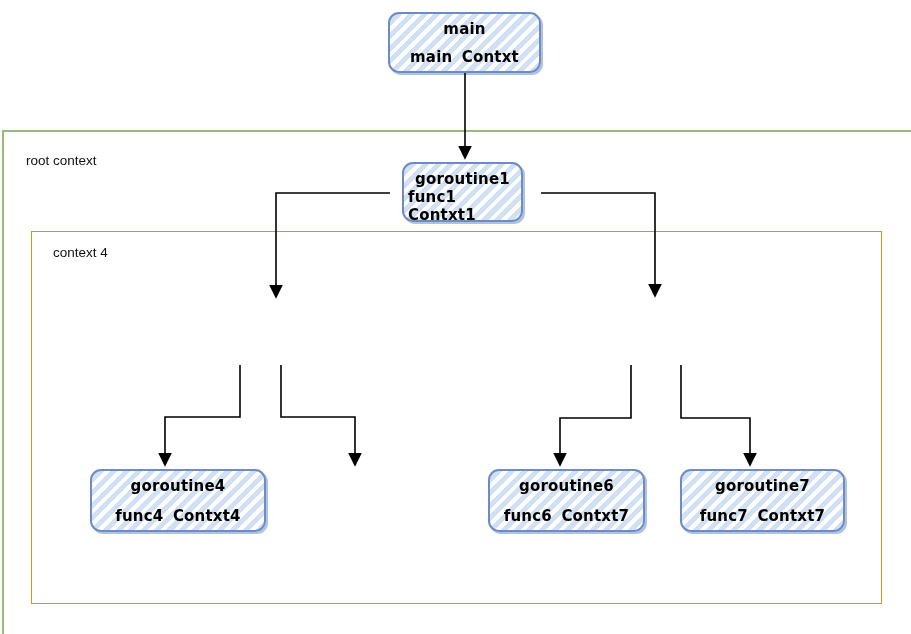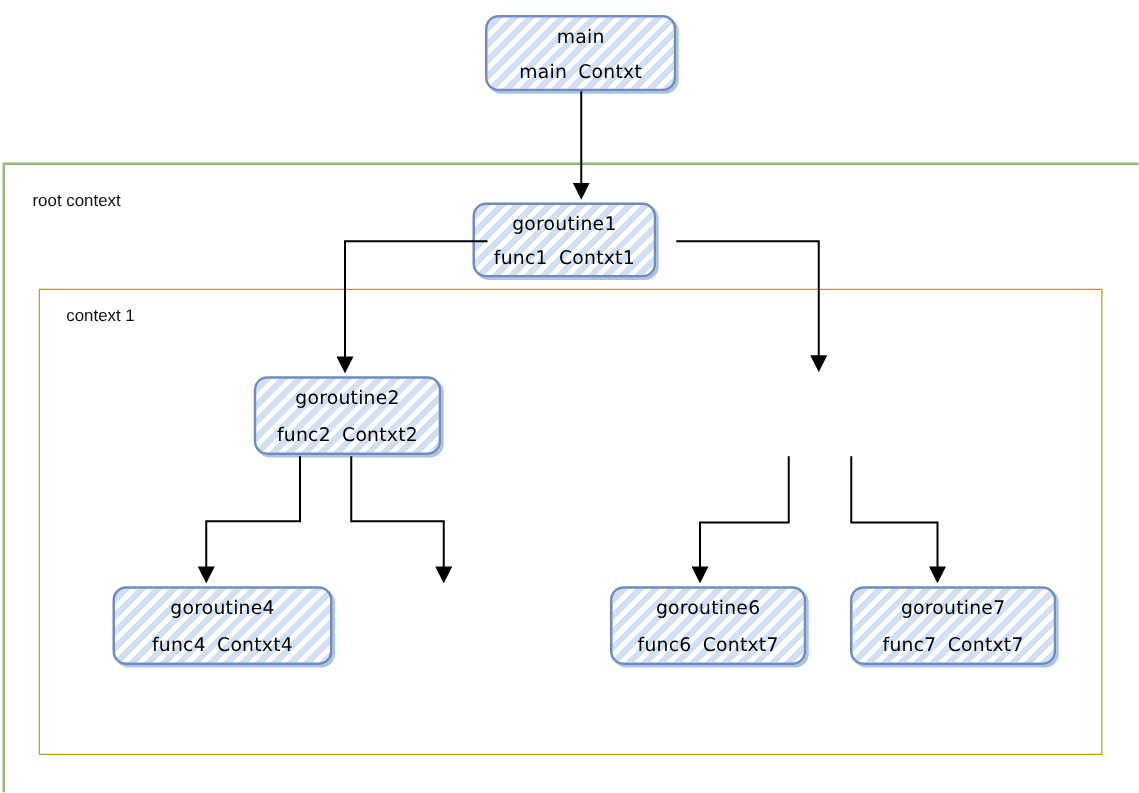--- a/index.html
+++ b/index.html
@@ -44,36 +44,36 @@
     border: 2.5px solid #6e8cc3;
     border-radius: 11px;
     background: repeating-linear-gradient(135deg, #ffffff 0 4px, #d2e0f3 4px 9px);
     box-shadow: 2px 2px 0 0 #aec3e4;
     display: flex;
     flex-direction: column;
     justify-content: space-between;
     align-items: center;
     padding: 6px 4px 5px 4px;
     font-family: "DejaVu Sans", sans-serif;
-    font-weight: normal;
+    font-weight: bold;
     color: #000000;
   }
   .node-title    { font-size: 15px; letter-spacing: 0.2px; }
   .node-subtitle { font-size: 15px; letter-spacing: 0.2px; word-spacing: 4px; }
 </style>
 </head>
 <body>
 
 <div id="stage">
 
   <div class="ctx ctx-root">
     <span class="ctx-label">root context</span>
   </div>
   <div class="ctx ctx-one">
-    <span class="ctx-label">context 1</span>
+    <span class="ctx-label">context 4</span>
   </div>
 
   <svg id="arrows" viewBox="0 0 911 634" xmlns="http://www.w3.org/2000/svg">
     <defs>
       <marker id="ah" viewBox="0 0 10 10" refX="8" refY="5" markerWidth="8.5" markerHeight="8.5" orient="auto-start-reverse">
         <path d="M0,0 L10,5 L0,10 z" fill="#000000"></path>
       </marker>
     </defs>
     <g stroke="#000000" stroke-width="1.6" fill="none">
       <polyline points="465,73 465,157" marker-end="url(#ah)"></polyline>
@@ -84,29 +84,25 @@
       <polyline points="631,365 631,418 560,418 560,464" marker-end="url(#ah)"></polyline>
       <polyline points="681,365 681,418 750,418 750,464" marker-end="url(#ah)"></polyline>
     </g>
   </svg>
 
   <div class="node" style="left:388px;top:12px;width:153px;height:61px">
     <div class="node-title">main</div>
     <div class="node-subtitle">main Contxt</div>
   </div>
 
-  <div class="node" style="left:378px;top:162px;width:147px;height:60px">
+  <div class="node" style="left:402px;top:162px;width:121px;height:60px">
     <div class="node-title">goroutine1</div>
     <div class="node-subtitle">func1 Contxt1</div>
   </div>
 
-  <div class="node" style="left:203px;top:301px;width:150px;height:63px">
-    <div class="node-title">goroutine2</div>
-    <div class="node-subtitle">func2 Contxt2</div>
-  </div>
 
 
   <div class="node" style="left:90px;top:469px;width:176px;height:63px">
     <div class="node-title">goroutine4</div>
     <div class="node-subtitle">func4 Contxt4</div>
   </div>
 
 
   <div class="node" style="left:488px;top:469px;width:157px;height:63px">
     <div class="node-title">goroutine6</div>

